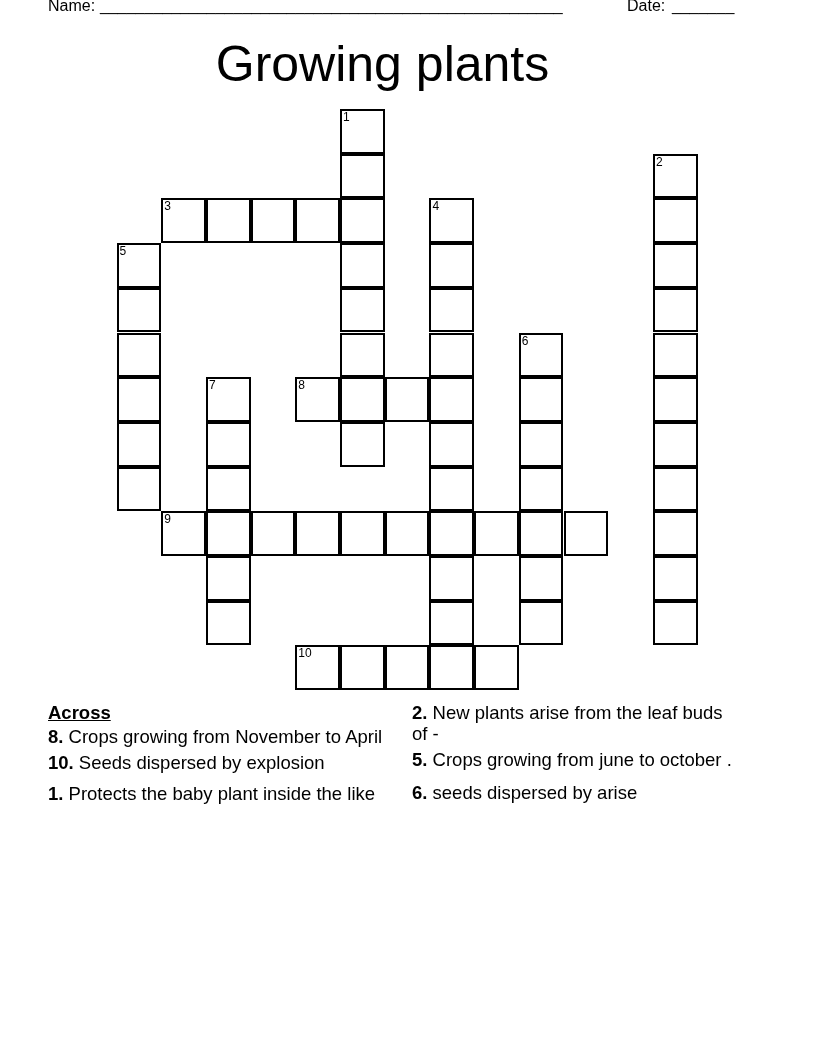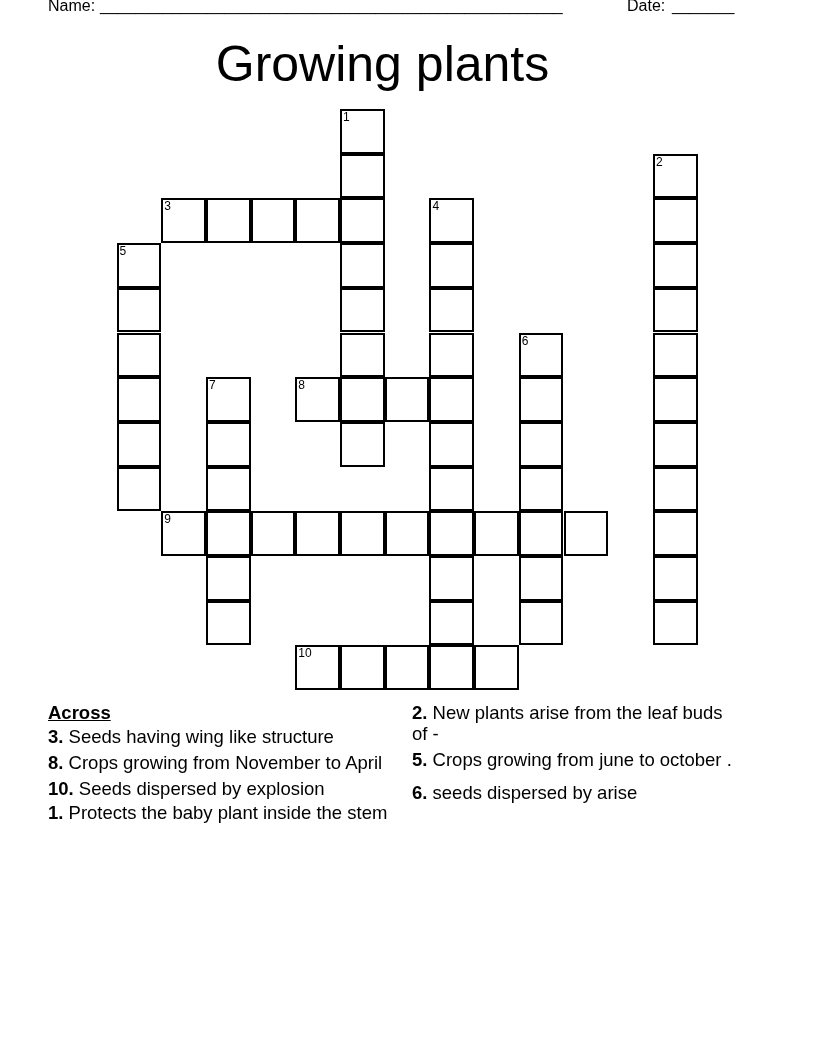--- a/index.html
+++ b/index.html
@@ -116,23 +116,22 @@
     <div class="cell" style="left: 296.3px; top: 646.4px;">
       <span class="num">10</span>
     </div>
     <div class="cell" style="left: 341px; top: 646.4px;"></div>
     <div class="cell" style="left: 385.7px; top: 646.4px;"></div>
     <div class="cell" style="left: 475.1px; top: 646.4px;"></div>
   </div>
 
 <div class="clues left">
   <div class="section-head">Across</div>
-  <div class="clue"><b>3.</b> <span>Seeds having wing like structure</span></div>
   <div class="clue"><b>8.</b> <span>Crops growing from November to April</span></div>
-  <div class="clue" style="margin-bottom:3px"><b>10.</b> <span>Seeds dispersed by explosion</span></div>
-  <div class="clue"><b>1.</b> <span>Protects the baby plant inside the stem</span></div>
+  <div class="clue" style="margin-bottom:10px"><b>10.</b> <span>Seeds dispersed by explosion</span></div>
+  <div class="clue"><b>1.</b> <span>Protects the baby plant inside the like</span></div>
 </div>
 
 <div class="clues right">
   <div class="clue"><b>2.</b> <span>New plants arise from the leaf buds of -</span></div>
   <div class="clue" style="margin-bottom:12px"><b>5.</b> <span>Crops growing from june to october .</span></div>
   <div class="clue"><b>6.</b> <span>seeds dispersed by arise</span></div>
 </div>
 
 </body></html>

